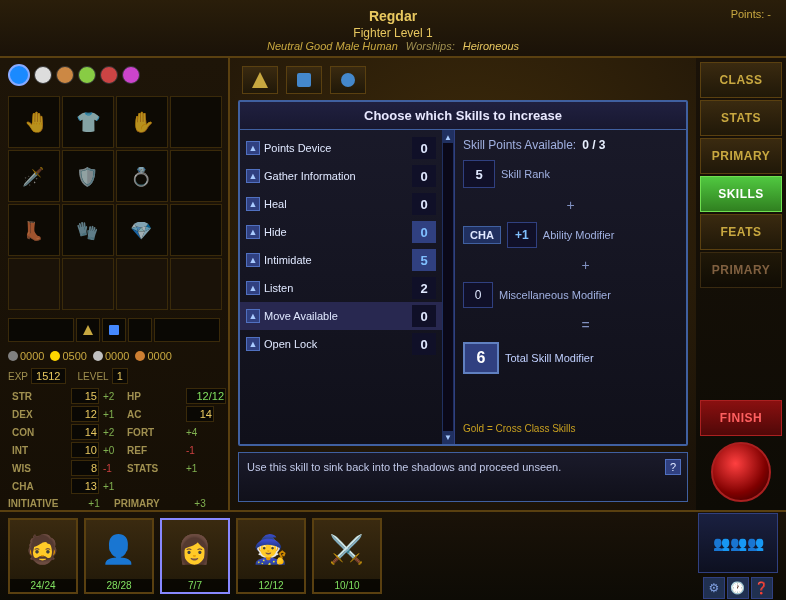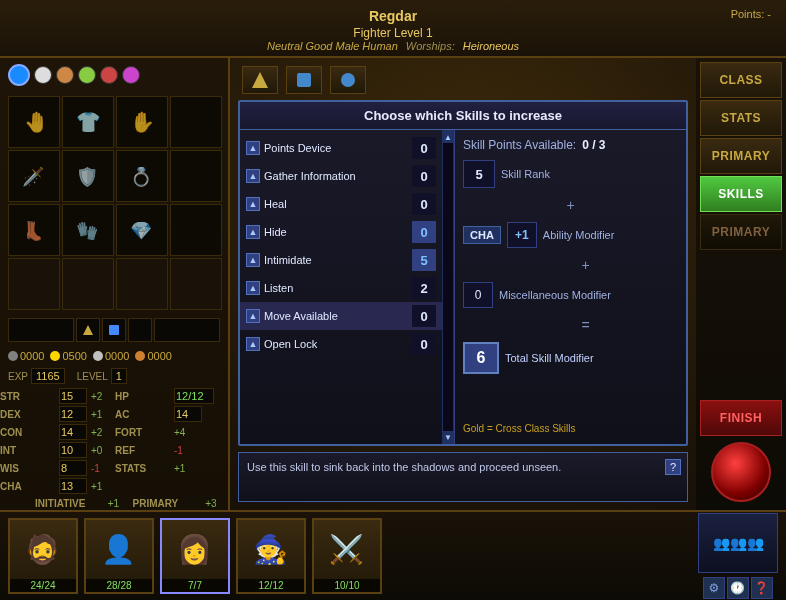--- a/index.html
+++ b/index.html
@@ -133,21 +133,21 @@
       color: #a09050;
       font-size: 10px;
       font-weight: bold;
     }
 
     .stat-value {
       background: #0a0804;
       border: 1px solid #3a2a0a;
       color: #e8c860;
       width: 28px;
-      text-align: left;
+      text-align: right;
       font-size: 11px;
       padding: 1px;
     }
 
     .stat-mod {
       color: #80b050;
       font-size: 10px;
       width: 22px;
     }
 
@@ -178,21 +178,20 @@
       padding: 2px 8px;
       display: flex;
       flex-direction: column;
       gap: 2px;
     }
 
     .init-row {
       display: flex;
       gap: 6px;
       align-items: center;
-      margin-left: 27px;
     }
 
     .init-label {
       color: #a09050;
       font-size: 10px;
       width: 70px;
       font-weight: bold;
     }
 
     .init-val {
@@ -746,29 +745,29 @@
     </div>
     <div class="currency-item">
       <div class="currency-dot" style="background:#cd7f32;"></div>
       <span>0000</span>
     </div>
   </div>
 
   <div class="exp-level-row">
     <div class="exp-box">
       <span>EXP</span>
-      <span class="exp-val">1165</span>
+      <span class="exp-val">1512</span>
     </div>
     <div class="exp-box" style="margin-left:8px;">
       <span>LEVEL</span>
       <span class="exp-val">1</span>
     </div>
   </div>
 
-  <div style="padding: 2px 0;">
+  <div style="padding: 2px 12px;">
     <div style="display:grid; grid-template-columns: 1fr 1fr; gap: 2px;">
 
       <div class="stat-row">
         <span class="stat-label">STR</span>
         <span class="stat-value">15</span>
         <span class="stat-mod">+2</span>
       </div>
 
       <div class="stat-row">
         <span class="stat-label">HP</span>
@@ -853,20 +852,21 @@
       <span class="phys-val">237</span>
     </div>
   </div>
 </div>
 
 <div class="right-sidebar">
   <div class="nav-btn normal">CLASS</div>
   <div class="nav-btn normal">STATS</div>
   <div class="nav-btn normal">PRIMARY</div>
   <div class="nav-btn active">SKILLS</div>
+  <div class="nav-btn normal">FEATS</div>
   <div class="nav-btn spells">PRIMARY</div>
   <div style="flex:1;"></div>
   <div class="nav-btn danger">FINISH</div>
 
   <div style="width:60px; height:60px; background:radial-gradient(circle at 40% 35%, #ff4040 0%, #800000 60%, #200000 100%); border-radius:50%; border:2px solid #aa2020; margin: 4px auto;"></div>
 </div>
 
 <div class="main-content">
 
   <div style="display:flex; align-items:center; gap:8px; padding: 0 4px;">

